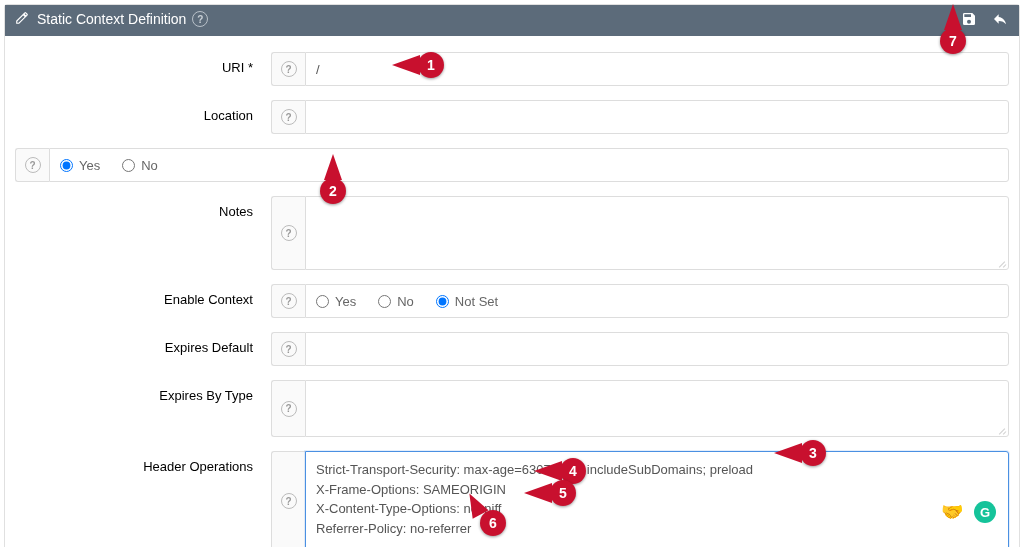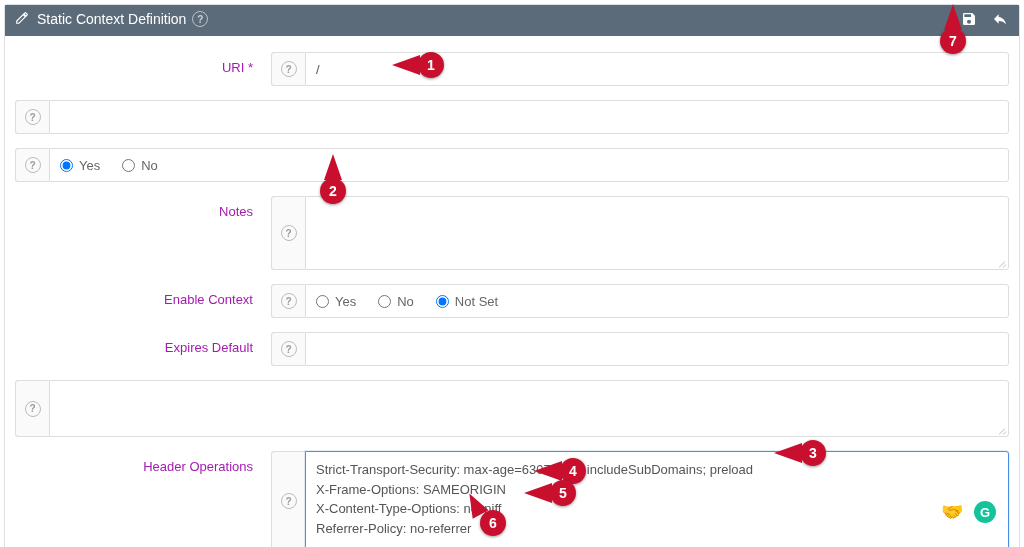--- a/index.html
+++ b/index.html
@@ -48,21 +48,21 @@
   }
   .form-row {
     display: flex;
     align-items: stretch;
     margin-bottom: 14px;
   }
   .form-label {
     width: 256px;
     text-align: right;
     padding-right: 18px;
-    color: #a21caf;
+    color: #000000;
     font-size: 13px;
     padding-top: 8px;
   }
   .help-cell {
     width: 34px;
     border: 1px solid #ddd;
     border-right: none;
     background: #fafafa;
     display: flex;
     align-items: center;
@@ -226,20 +226,21 @@
       <div class="form-label">URI *</div>
       <div class="help-cell">
           <span class="q-icon">?</span>
         </div>
       <div class="input-cell">
         <input type="text" value="/" style="">
       </div>
     </div>
 
     <div class="form-row">
+      <div class="form-label">Location</div>
       <div class="help-cell">
           <span class="q-icon">?</span>
         </div>
       <div class="input-cell">
         <input type="text" value="" style="">
       </div>
     </div>
 
     <div class="form-row">
       <div class="help-cell">
@@ -297,20 +298,21 @@
       <div class="form-label">Expires Default</div>
       <div class="help-cell">
           <span class="q-icon">?</span>
         </div>
       <div class="input-cell">
         <input type="text" value="" style="">
       </div>
     </div>
 
     <div class="form-row">
+      <div class="form-label">Expires By Type</div>
       <div class="help-cell">
           <span class="q-icon">?</span>
         </div>
       <div class="input-cell textarea" style="min-height:52px;">
         <textarea style=""></textarea>
         <div class="resize-handle"></div>
       </div>
     </div>
 
     <div class="form-row" style="margin-bottom:4px;">

